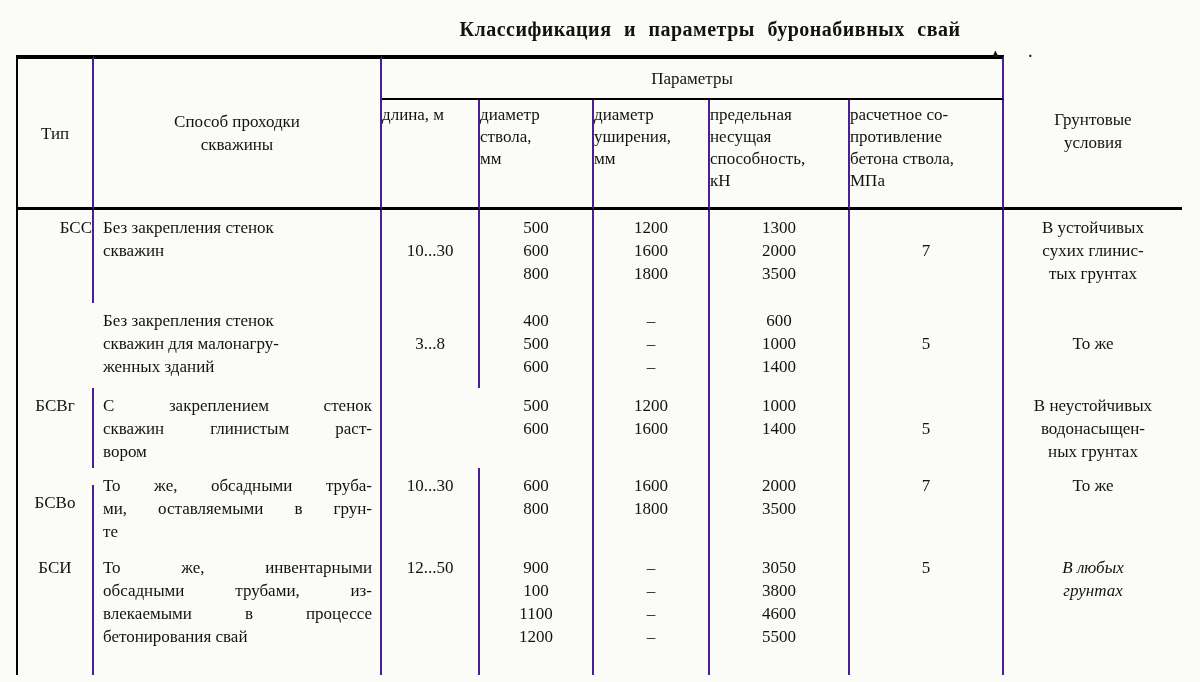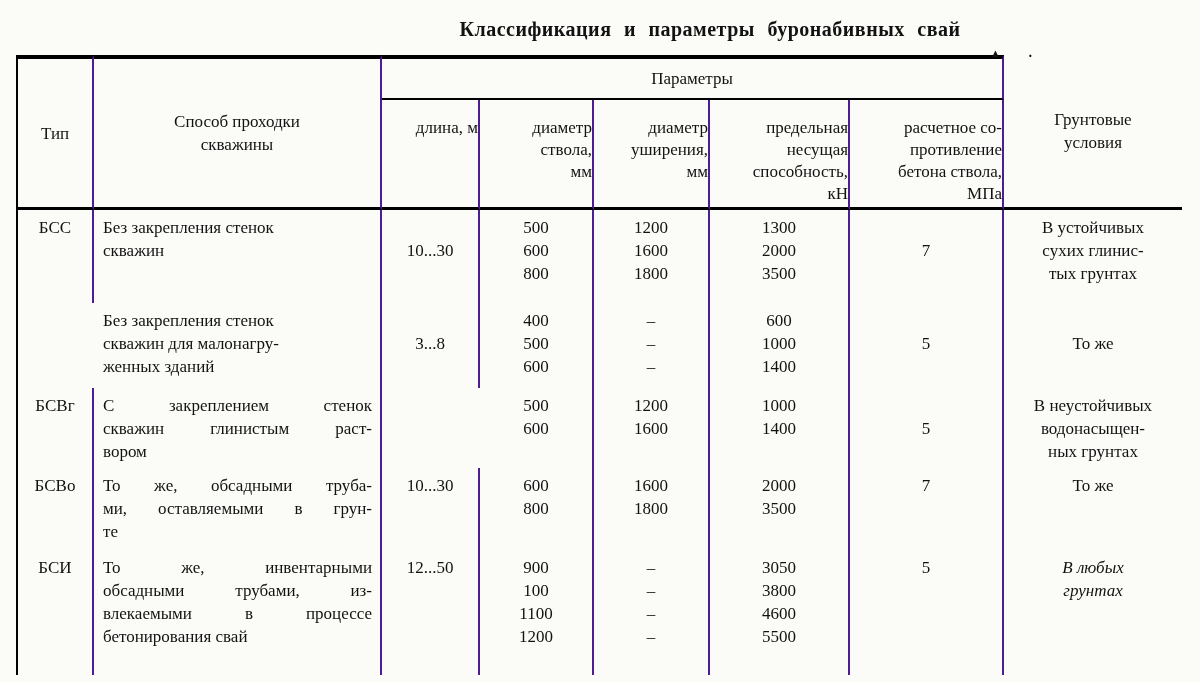--- a/index.html
+++ b/index.html
@@ -24,21 +24,21 @@
     border-left:2px solid #000;
     font-size:17px;
   }
   .c{box-sizing:border-box;white-space:pre-line;}
   
   .hx{border-top:4px solid #000;}
   .hb{border-bottom:3px solid #000;}
   .vr{border-right:2px solid #4c1d95;}
   .h-center{display:flex;align-items:center;justify-content:center;text-align:center;line-height:23px;}
   .h-params{display:flex;align-items:center;justify-content:center;border-bottom:2px solid #000;}
-  .h-sub{padding-top:17px;text-align:right;line-height:22px;}
+  .h-sub{padding-top:4px;text-align:left;line-height:22px;}
   
   .bodycell{line-height:23px;padding-top:6px;}
   .t-type{text-align:center;}
   .t-method{text-align:left;padding-left:9px;padding-right:8px;}
   .t-num{text-align:center;}
   .t-soil{text-align:center;}
   .ln{min-height:23px;}
   .j{text-align:justify;text-align-last:justify;}
   
   .arrow-mark{position:absolute;top:-7px;left:972px;font-size:11px;line-height:11px;}
@@ -67,21 +67,21 @@
   <div class="c hb vr h-sub" style="grid-area:2/6/3/7">предельная
 несущая
 способность,
 кН</div>
   <div class="c hb vr h-sub" style="grid-area:2/7/3/8">расчетное со-
 противление
 бетона ствола,
 МПа</div>
   <div class="c hb h-center" style="grid-area:1/8/3/9">Грунтовые
 условия</div>
-<div class="c bodycell t-type vr" style="grid-area: 3 / 1;"><div class="ln">БСС</div></div>
+<div class="c bodycell t-type vr" style="grid-area: 3 / 1; text-align: right;"><div class="ln">БСС</div></div>
     <div class="c bodycell t-method vr" style="grid-area: 3 / 2;"><div class="ln">Без закрепления стенок</div><div class="ln">скважин</div></div>
     <div class="c bodycell t-num vr" style="grid-area: 3 / 3;"><div class="ln">&nbsp;</div><div class="ln">10...30</div></div>
     <div class="c bodycell t-num vr" style="grid-area: 3 / 4;"><div class="ln">500</div><div class="ln">600</div><div class="ln">800</div></div>
     <div class="c bodycell t-num vr" style="grid-area: 3 / 5;"><div class="ln">1200</div><div class="ln">1600</div><div class="ln">1800</div></div>
     <div class="c bodycell t-num vr" style="grid-area: 3 / 6;"><div class="ln">1300</div><div class="ln">2000</div><div class="ln">3500</div></div>
     <div class="c bodycell t-num vr" style="grid-area: 3 / 7;"><div class="ln">&nbsp;</div><div class="ln">7</div></div>
     <div class="c bodycell t-soil" style="grid-area: 3 / 8;"><div class="ln">В устойчивых</div><div class="ln">сухих глинис-</div><div class="ln">тых грунтах</div></div>
     <div class="c bodycell t-method vr" style="grid-area: 4 / 2;"><div class="ln">Без закрепления стенок</div><div class="ln">скважин для малонагру-</div><div class="ln">женных зданий</div></div>
     <div class="c bodycell t-num vr" style="grid-area: 4 / 3;"><div class="ln">&nbsp;</div><div class="ln">3...8</div></div>
     <div class="c bodycell t-num vr" style="grid-area: 4 / 4;"><div class="ln">400</div><div class="ln">500</div><div class="ln">600</div></div>
@@ -89,21 +89,21 @@
     <div class="c bodycell t-num vr" style="grid-area: 4 / 6;"><div class="ln">600</div><div class="ln">1000</div><div class="ln">1400</div></div>
     <div class="c bodycell t-num vr" style="grid-area: 4 / 7;"><div class="ln">&nbsp;</div><div class="ln">5</div></div>
     <div class="c bodycell t-soil" style="grid-area: 4 / 8;"><div class="ln">&nbsp;</div><div class="ln">То же</div></div>
     <div class="c bodycell t-type vr" style="grid-area: 5 / 1;"><div class="ln">БСВг</div></div>
     <div class="c bodycell t-method vr" style="grid-area: 5 / 2;"><div class="ln j">С закреплением стенок</div><div class="ln j">скважин глинистым раст-</div><div class="ln">вором</div></div>
     <div class="c bodycell t-num vr" style="grid-area: 5 / 4;"><div class="ln">500</div><div class="ln">600</div></div>
     <div class="c bodycell t-num vr" style="grid-area: 5 / 5;"><div class="ln">1200</div><div class="ln">1600</div></div>
     <div class="c bodycell t-num vr" style="grid-area: 5 / 6;"><div class="ln">1000</div><div class="ln">1400</div></div>
     <div class="c bodycell t-num vr" style="grid-area: 5 / 7;"><div class="ln">&nbsp;</div><div class="ln">5</div></div>
     <div class="c bodycell t-soil" style="grid-area: 5 / 8;"><div class="ln">В неустойчивых</div><div class="ln">водонасыщен-</div><div class="ln">ных грунтах</div></div>
-    <div class="c bodycell t-type vr" style="grid-area: 6 / 1;"><div class="ln">БСВо</div></div>
+    <div class="c bodycell t-type vr" style="grid-area: 6 / 1; margin-top: 17px;"><div class="ln">БСВо</div></div>
     <div class="c bodycell t-method vr" style="grid-area: 6 / 2;"><div class="ln j">То же, обсадными труба-</div><div class="ln j">ми, оставляемыми в грун-</div><div class="ln">те</div></div>
     <div class="c bodycell t-num vr" style="grid-area: 6 / 3;"><div class="ln">10...30</div></div>
     <div class="c bodycell t-num vr" style="grid-area: 6 / 4;"><div class="ln">600</div><div class="ln">800</div></div>
     <div class="c bodycell t-num vr" style="grid-area: 6 / 5;"><div class="ln">1600</div><div class="ln">1800</div></div>
     <div class="c bodycell t-num vr" style="grid-area: 6 / 6;"><div class="ln">2000</div><div class="ln">3500</div></div>
     <div class="c bodycell t-num vr" style="grid-area: 6 / 7;"><div class="ln">7</div></div>
     <div class="c bodycell t-soil" style="grid-area: 6 / 8;"><div class="ln">То же</div></div>
     <div class="c bodycell t-type vr" style="grid-area: 7 / 1;"><div class="ln">БСИ</div></div>
     <div class="c bodycell t-method vr" style="grid-area: 7 / 2;"><div class="ln j">То же, инвентарными</div><div class="ln j">обсадными трубами, из-</div><div class="ln j">влекаемыми в процессе</div><div class="ln">бетонирования свай</div></div>
     <div class="c bodycell t-num vr" style="grid-area: 7 / 3;"><div class="ln">12...50</div></div>

